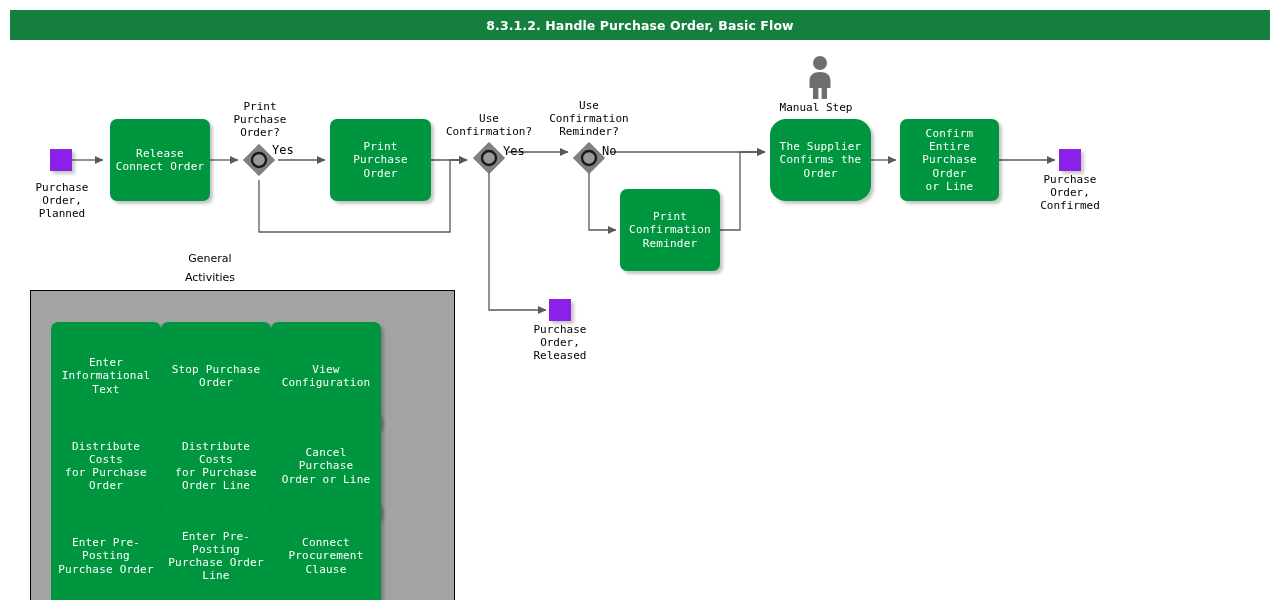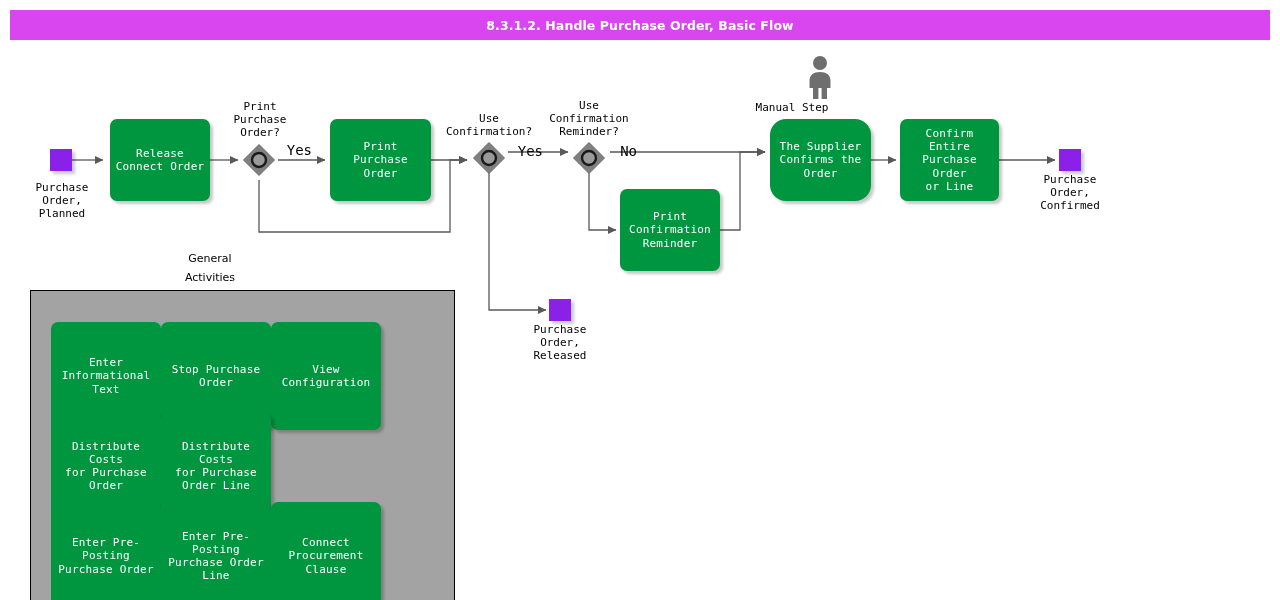--- a/index.html
+++ b/index.html
@@ -16,21 +16,21 @@
     font-family: "DejaVu Sans Mono", monospace;
   }
 
   
   #title-bar {
     position: absolute;
     left: 10px;
     top: 10px;
     width: 1260px;
     height: 30px;
-    background: #d946ef;
+    background: #15803d;
     color: #ffffff;
     font-family: "DejaVu Sans", sans-serif;
     font-weight: bold;
     font-size: 12.5px;
     display: flex;
     align-items: center;
     justify-content: center;
     letter-spacing: 0.1px;
   }
 
@@ -81,24 +81,24 @@
     position: absolute;
     font-size: 11px;
     line-height: 13.2px;
     color: #000000;
     text-align: center;
     white-space: pre-line;
   }
 
   .branch-label {
     position: absolute;
-    font-size: 14px;
+    font-size: 12px;
     line-height: 13px;
     color: #000000;
-    text-align: right;
+    text-align: left;
   }
 
   
   #general-activities-box {
     position: absolute;
     left: 30px;
     top: 290px;
     width: 425px;
     height: 312px;
     border: 1.5px solid #000000;
@@ -118,21 +118,21 @@
     white-space: pre-line;
   }
   .ga-cell {
     position: absolute;
     width: 100px;
     height: 80px;
   }
 
   #manual-step-label {
     position: absolute;
-    left: 732px;
+    left: 756px;
     top: 101px;
     width: 120px;
     font-size: 11px;
     color: #000000;
     text-align: center;
   }
 </style>
 </head>
 <body>
 
@@ -262,20 +262,22 @@
 Order</div>
   <div class="task ga-cell" style="left: 240px; top: 31px; white-space: pre-line;">View
 Configuration</div>
 
   <div class="task ga-cell" style="left: 20px; top: 121px; white-space: pre-line;">Distribute Costs
 for Purchase
 Order</div>
   <div class="task ga-cell" style="left: 130px; top: 121px; white-space: pre-line;">Distribute Costs
 for Purchase
 Order Line</div>
+  <div class="task ga-cell" style="left: 240px; top: 121px; white-space: pre-line;">Cancel Purchase
+Order or Line</div>
 
   <div class="task ga-cell" style="left: 20px; top: 211px; white-space: pre-line;">Enter Pre-
 Posting
 Purchase Order</div>
   <div class="task ga-cell" style="left: 130px; top: 211px; white-space: pre-line;">Enter Pre-
 Posting
 Purchase Order
 Line</div>
   <div class="task ga-cell" style="left: 240px; top: 211px; white-space: pre-line;">Connect
 Procurement

